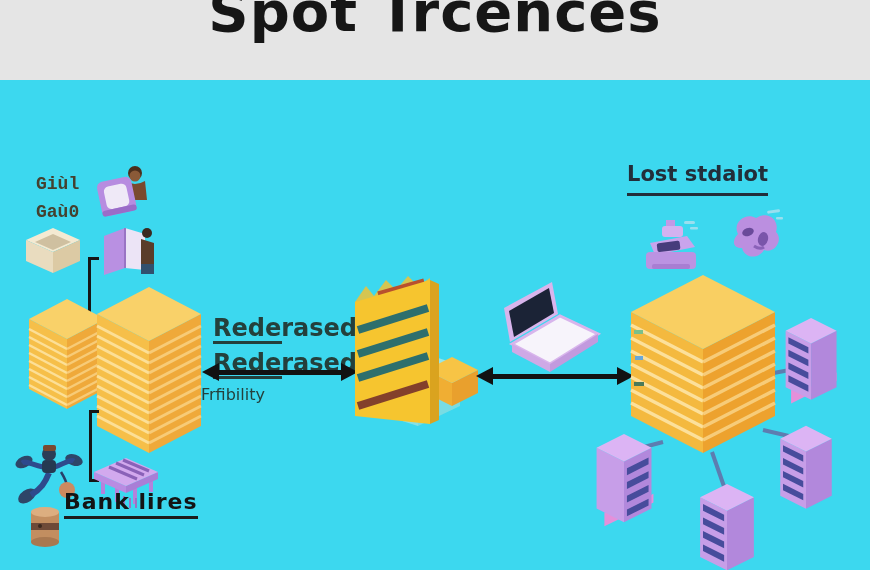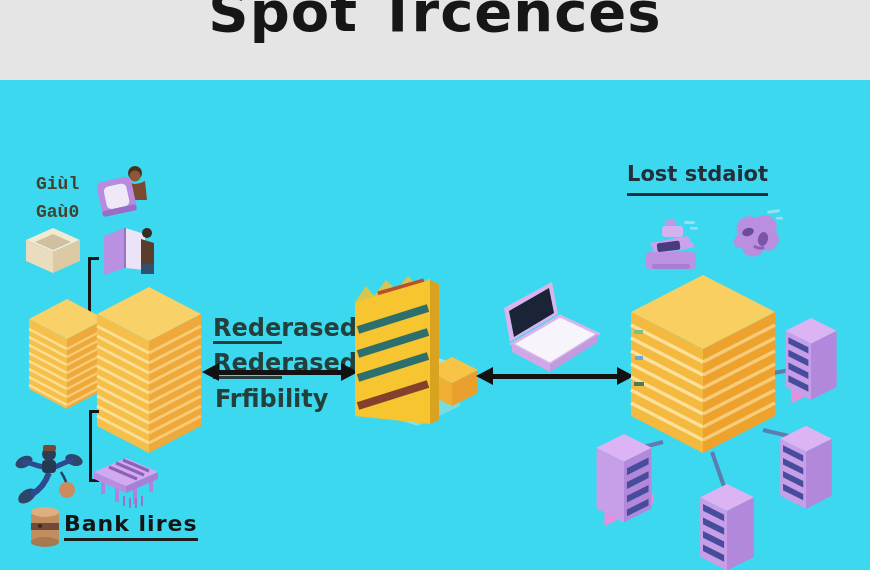--- a/index.html
+++ b/index.html
@@ -8,24 +8,24 @@
   .header{position:absolute;left:0;top:0;width:870px;height:80px;background:#e5e5e5;overflow:hidden;}
   .title{position:absolute;top:-21px;left:0;width:100%;text-align:center;
          font-size:56px;font-weight:bold;color:#161616;letter-spacing:1px;}
   .canvas{position:absolute;left:0;top:80px;width:870px;height:490px;background:#3cd8ef;}
   .abs{position:absolute;}
   
   .lt-label{left:36px;top:170px;font-size:18px;font-weight:bold;color:#45412f;line-height:28px;}
   .lt-label span{display:block;font-family:Liberation Mono, monospace;}
   .mid-label{left:213px;top:311px;font-size:24px;font-weight:bold;color:#24403c;line-height:35px;}
   .mid-label span{display:block;}
-  .mid-line3{left:215px;top:385px;font-size:24px;font-weight:bold;color:#24403c;}
+  .mid-line3{left:201px;top:385px;font-size:16px;font-weight:normal;color:#24403c;}
   .rt-label{left:627px;top:157px;font-size:21px;font-weight:bold;color:#222e3a;line-height:35px;}
   .rt-label span{display:block;}
-  .bank-label{left:64px;top:511px;font-size:22px;font-weight:bold;color:#141414;
+  .bank-label{left:64px;top:489px;font-size:22px;font-weight:bold;color:#141414;
               border-bottom:3px solid #1c1c1c;padding-bottom:2px;letter-spacing:1px;}
   .u-part{position:relative;display:inline-block;}
   .u-part::after{content:"";position:absolute;left:0;bottom:2px;width:48%;height:3px;background:currentColor;}
   .u-full{display:inline-block;border-bottom:3px solid currentColor;padding-bottom:1px;}
   
   .bline{background:#161616;}
   
   .arrow{height:18px;}
   .arrow .shaft{position:absolute;left:13px;right:13px;top:7px;height:5px;background:#121212;}
   .ah{position:absolute;width:0;height:0;top:0;}

